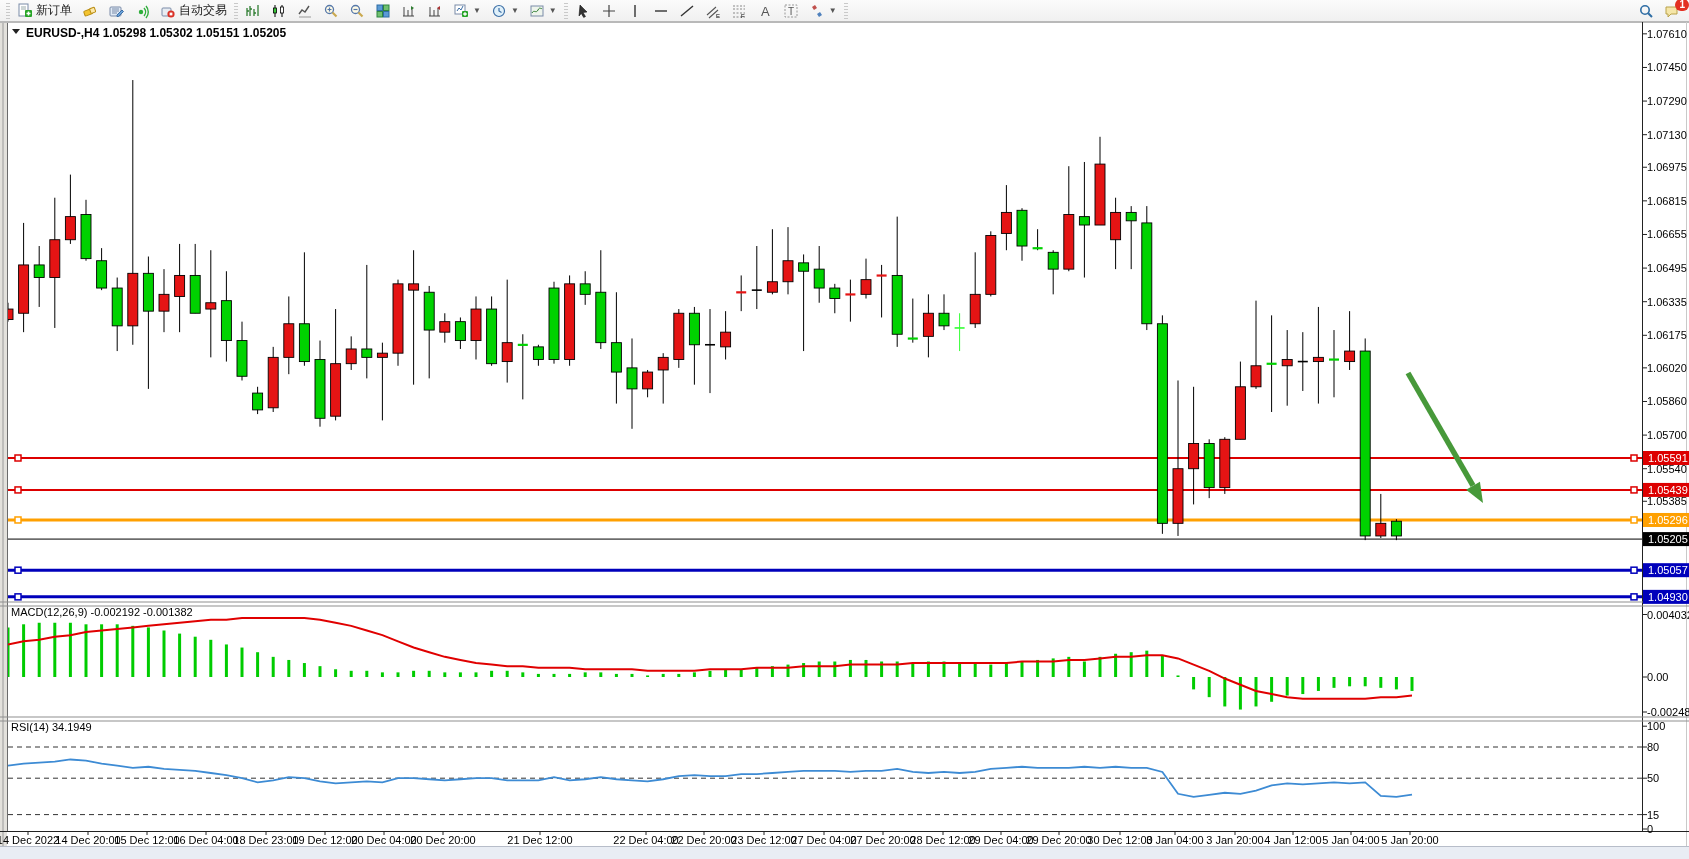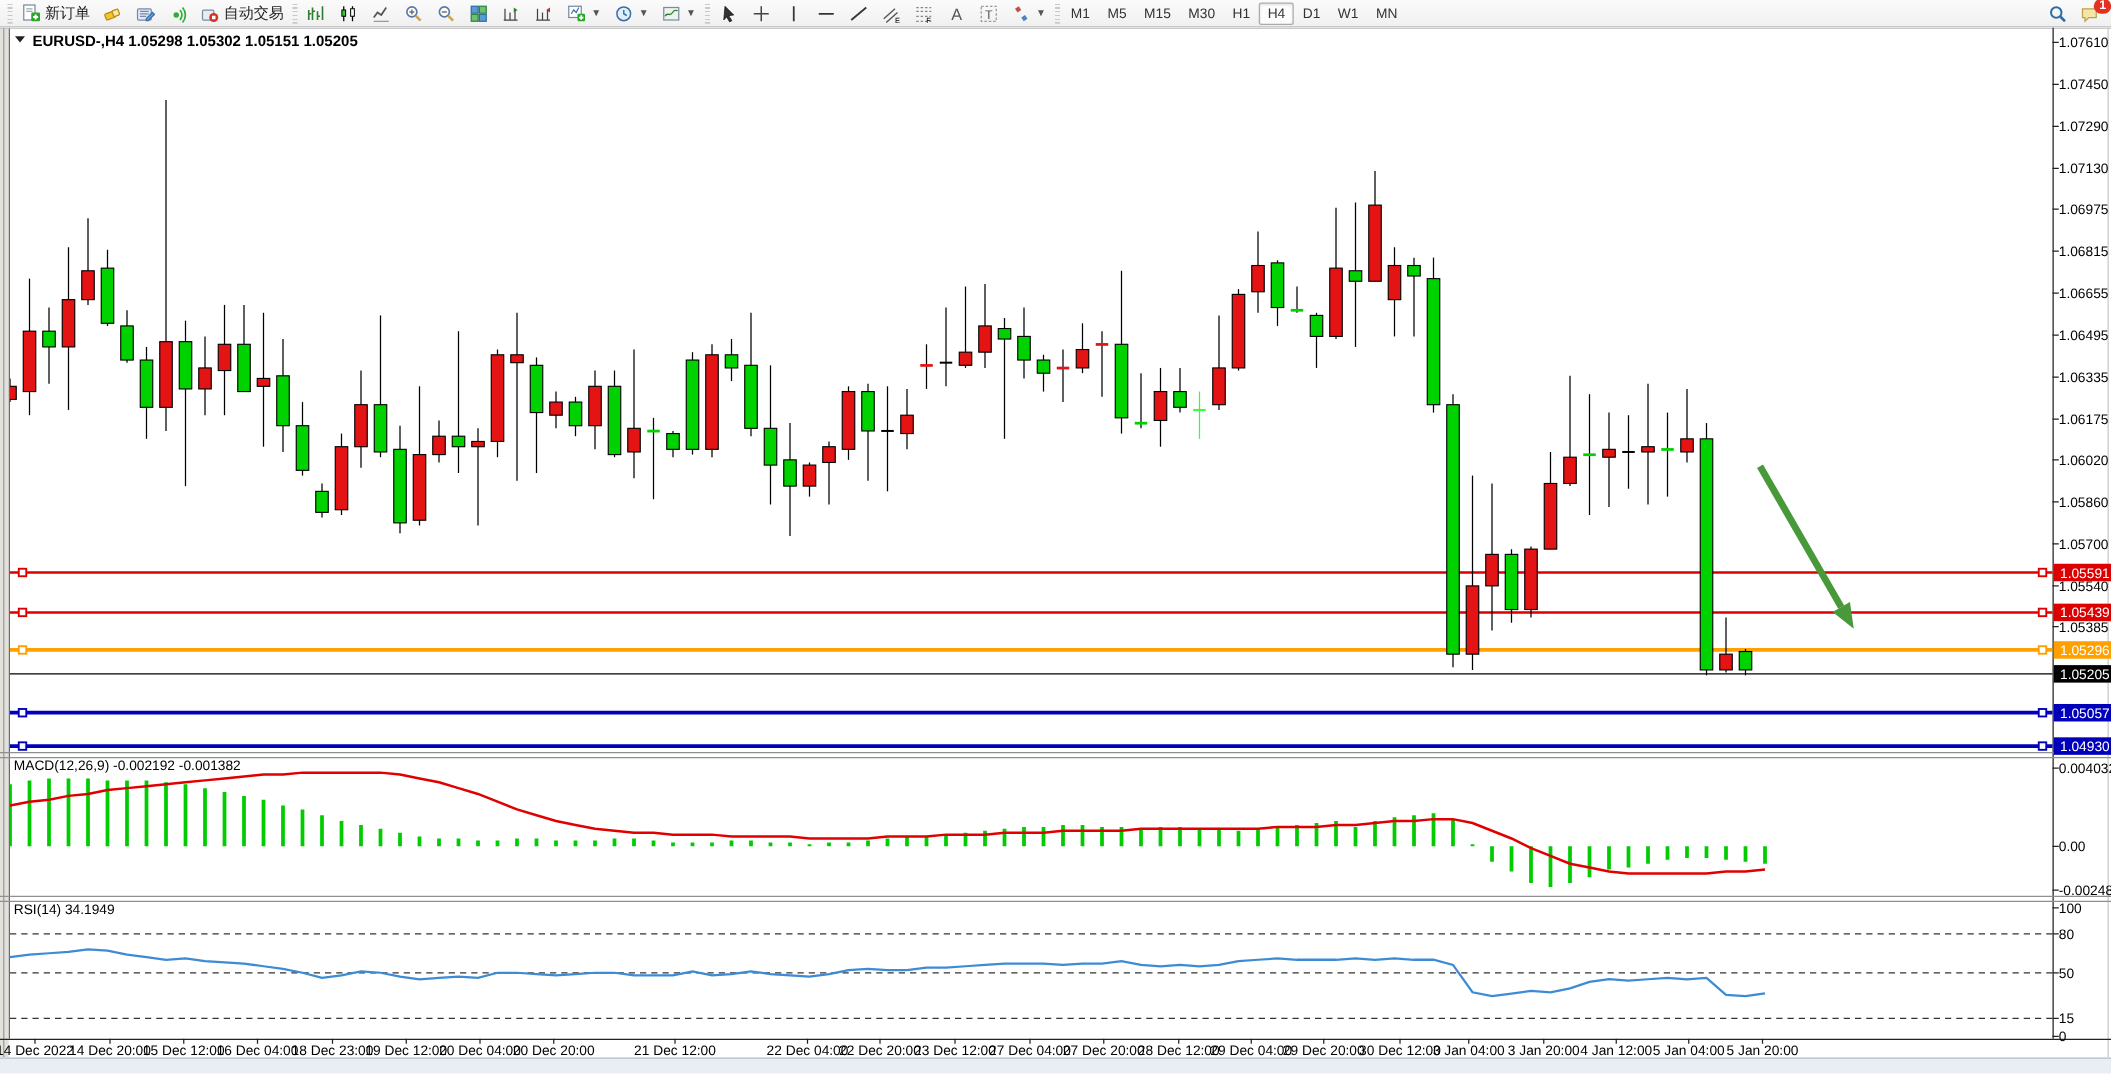--- a/index.html
+++ b/index.html
@@ -261,31 +261,20 @@
           <span class="ticon">
             <svg width="16" height="16" viewBox="0 0 16 16">
               <path d="M3 4l3-2 2 3-3 2z" fill="#c0504d"></path>
               <path d="M8 11l3-2 2 3-3 2z" fill="#4f81bd"></path>
             </svg>
           </span>
           <span class="drop">▼</span>
         </div>
       </div>
     <div class="grip"></div>
-    <div class="tgroup" id="tf-group">
-        <div class="tbtn tf">M1</div>
-        <div class="tbtn tf">M5</div>
-        <div class="tbtn tf">M15</div>
-        <div class="tbtn tf">M30</div>
-        <div class="tbtn tf">H1</div>
-        <div class="tbtn tf active">H4</div>
-        <div class="tbtn tf">D1</div>
-        <div class="tbtn tf">W1</div>
-        <div class="tbtn tf">MN</div>
-      </div>
     <div class="spacer"></div>
     <div class="tbtn">
         <span class="ticon">
           <svg width="16" height="16" viewBox="0 0 16 16">
             <circle cx="7" cy="7" r="4.2" fill="none" stroke="#2e6da4" stroke-width="1.6"></circle>
             <line x1="10.2" y1="10.2" x2="14" y2="14" stroke="#2e6da4" stroke-width="2"></line>
           </svg>
         </span>
       </div>
     <div class="tbtn badge">

